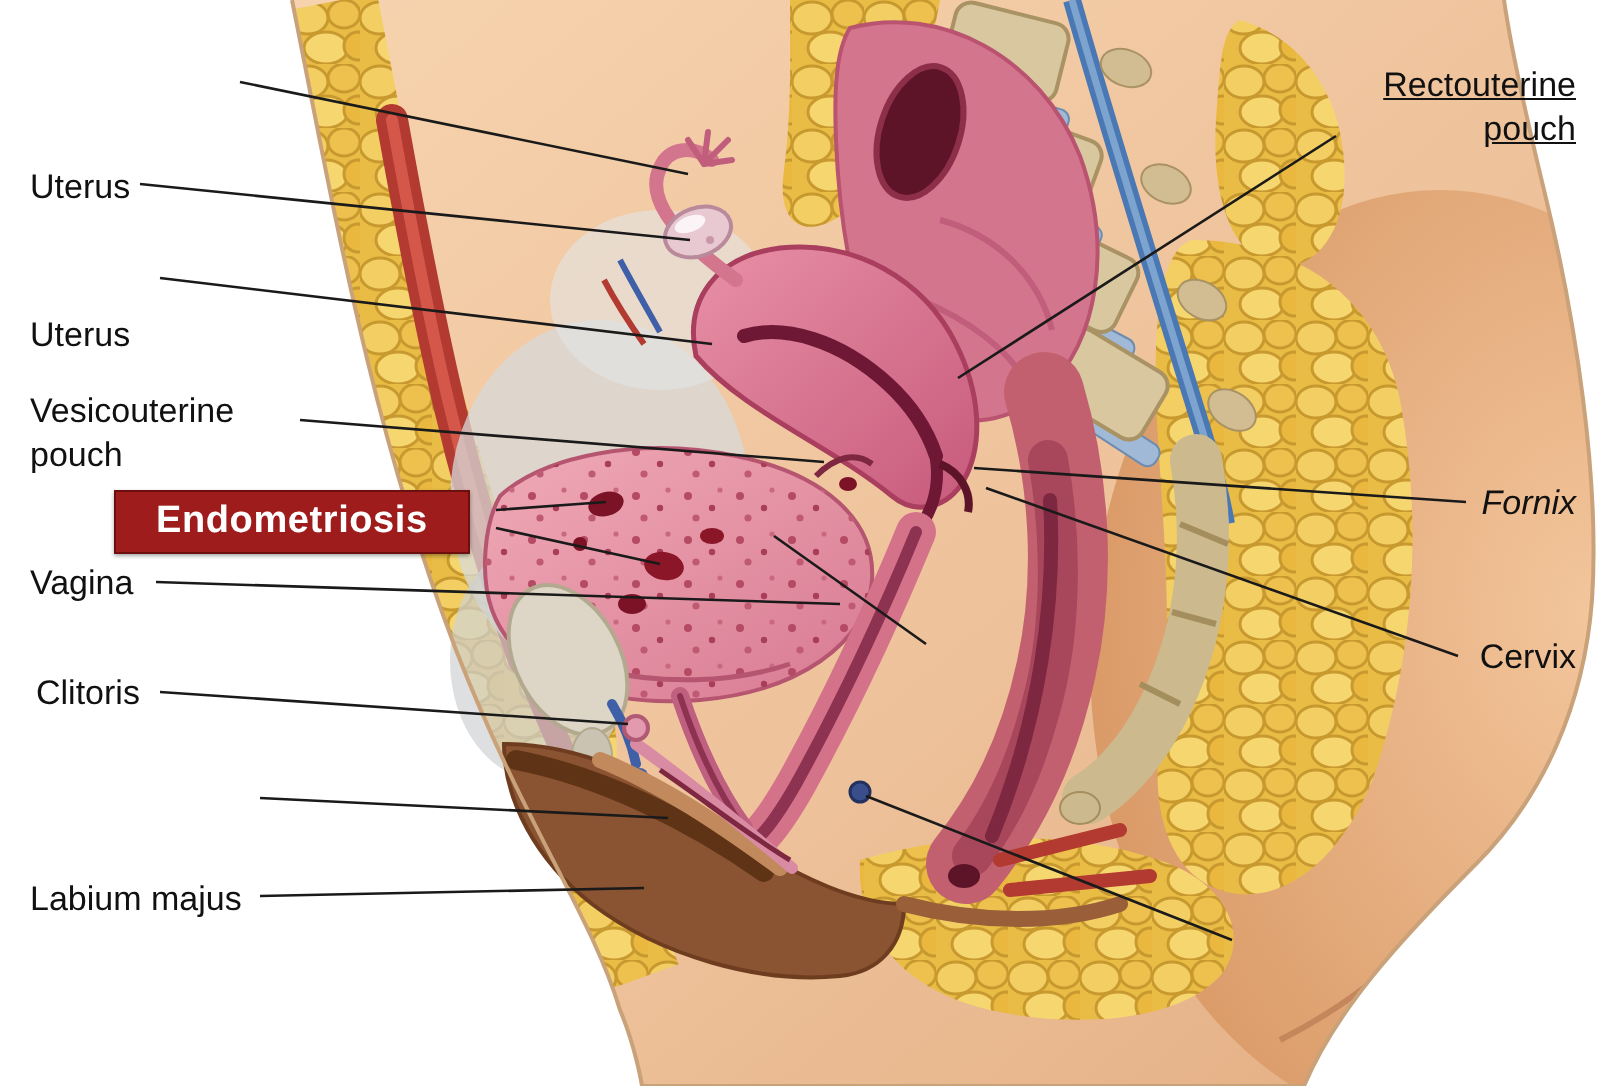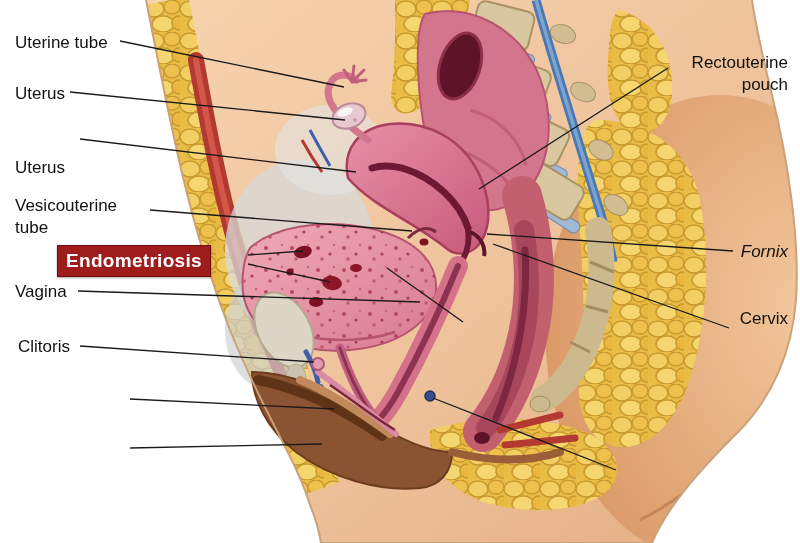--- a/index.html
+++ b/index.html
@@ -19,21 +19,21 @@
     white-space:nowrap;
   }
   .lbl.wrap{white-space:normal;}
   .lbl.right{text-align:right;}
   .badge{
     position:absolute;
     background:#9e1c1c;
     color:#ffffff;
     font-size:19px;
     font-weight:bold;
-    padding:4px 8px;
+    padding:4px 20px;
     border:1px solid #6e0f0f;
     box-shadow:0 1px 2px rgba(0,0,0,.35);
     letter-spacing:.3px;
   }
 </style>
 </head>
 <body>
 
 <div id="stage">
 
@@ -223,25 +223,25 @@
       <line x1="130" y1="399" x2="334" y2="409"></line>
       <line x1="130" y1="448" x2="322" y2="444"></line>
       <line x1="668" y1="68" x2="479" y2="189"></line>
       <line x1="733" y1="251" x2="487" y2="234"></line>
       <line x1="729" y1="328" x2="493" y2="244"></line>
       <line x1="463" y1="322" x2="387" y2="268"></line>
       <line x1="616" y1="470" x2="433" y2="398"></line>
     </g>
   </svg>
 
-  <div class="lbl" style="left:15px;top:32px;">Uterine tube</div>
   <div class="lbl" style="left:15px;top:83px;">Uterus</div>
   <div class="lbl" style="left:15px;top:129px;margin-top:28px;">Uterus</div>
-  <div class="lbl wrap" style="left:15px;top:195px;width:130px;">Vesicouterine tube</div>
+  <div class="lbl wrap" style="left:15px;top:195px;width:130px;">Vesicouterine pouch</div>
   <div class="badge" style="left:57px;top:245px;">Endometriosis</div>
   <div class="lbl" style="left:15px;top:281px;">Vagina</div>
   <div class="lbl" style="left:18px;top:336px;text-align:right;">Clitoris</div>
-
-  <div class="lbl wrap right" style="right:12px;top:52px;width:130px;">Rectouterine pouch</div>
+  <div class="lbl" style="left:15px;top:439px;">Labium majus</div>
+
+  <div class="lbl wrap right" style="right:12px;top:32px;width:130px;text-decoration:underline;">Rectouterine pouch</div>
   <div class="lbl right" style="right:12px;top:241px;font-style:italic;">Fornix</div>
-  <div class="lbl right" style="right:12px;top:308px;">Cervix</div>
+  <div class="lbl right" style="right:12px;top:318px;">Cervix</div>
 
 </div>
 
 </body></html>

